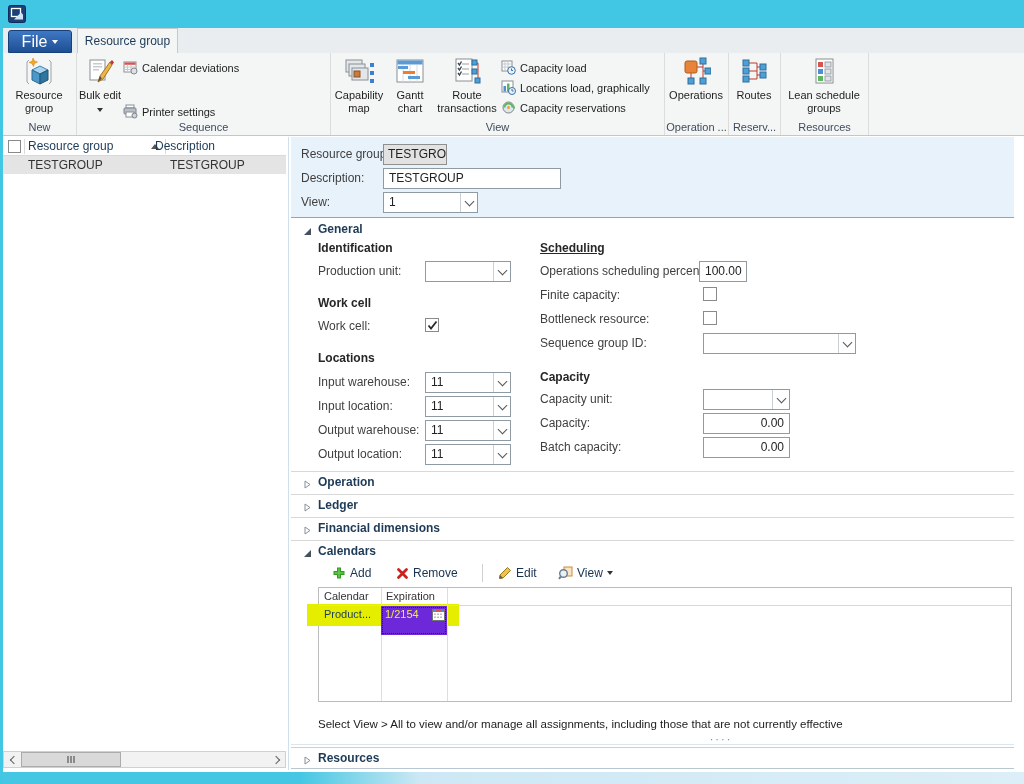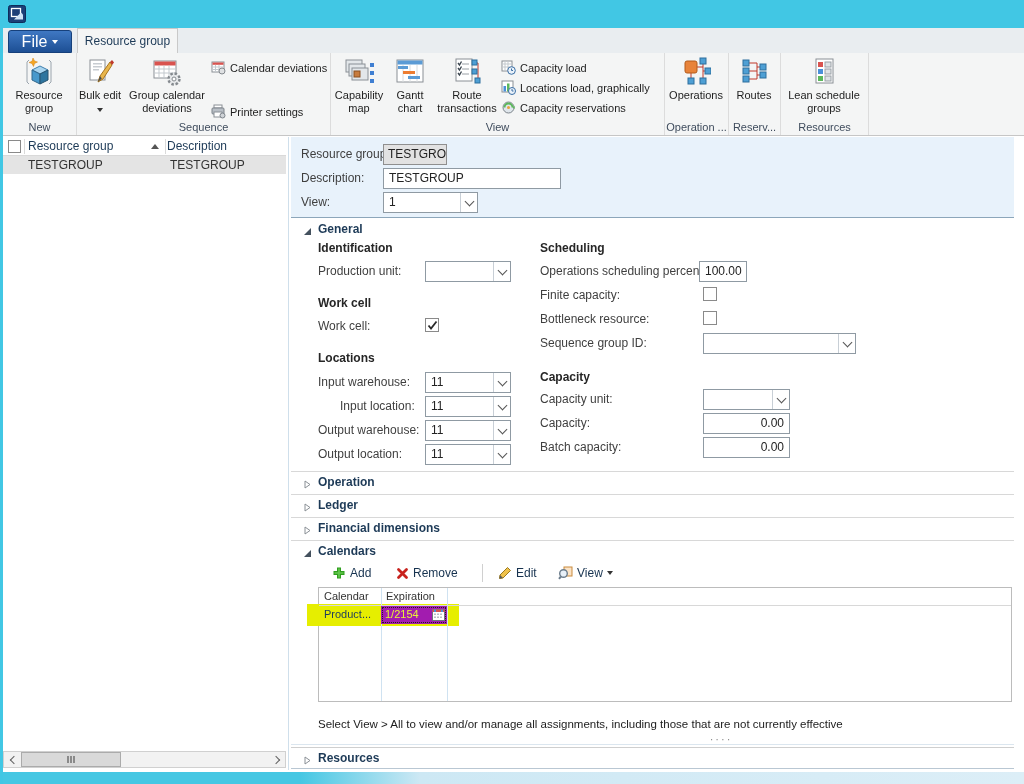--- a/index.html
+++ b/index.html
@@ -33,21 +33,21 @@
     font-size:11px; color:#1e1e1e; line-height:1.18; padding-top:1px; }
   .bigbtn svg { flex:0 0 auto; margin-bottom:2px; }
   .smallcol { display:flex; flex-direction:column; gap:5px; padding-top:4px; }
   .smallbtn { display:flex; align-items:center; gap:4px; font-size:11px; color:#1e1e1e; white-space:nowrap; }
 
   
   .leftpanel { position:absolute; left:3px; top:137px; width:283px; height:633px; background:#fff; }
   .lp-header { position:absolute; left:0; top:0; width:283px; height:19px; background:#fff; border-bottom:1px solid #d9d9d9; }
   .lp-check { position:absolute; left:5px; top:3px; }
   .lp-col1 { position:absolute; left:25px; top:2px; color:#1d3a57; }
-  .lp-col2 { position:absolute; left:164px; top:2px; color:#1d3a57; }
+  .lp-col2 { position:absolute; left:152px; top:2px; color:#1d3a57; }
   .sortarrow { position:absolute; left:148px; top:7px; width:0; height:0;
     border-left:4px solid transparent; border-right:4px solid transparent; border-bottom:5px solid #555; }
   .lp-sep { position:absolute; top:2px; width:1px; height:15px; background:#dadada; }
   .lp-row { position:absolute; left:0; top:19px; width:283px; height:18px; background:#e4e4e4; color:#333; }
   .lp-row span { position:absolute; top:2px; }
 
   
   .hscroll { position:absolute; left:0; top:614px; width:283px; height:17px; background:#f2f2f2; border:1px solid #d0d0d0; }
   .sbtn { position:absolute; top:0; width:16px; height:15px; display:flex; align-items:center; justify-content:center; }
   .chev { width:6px; height:6px; border-right:1.6px solid #606060; border-bottom:1.6px solid #606060; display:inline-block; }
@@ -86,21 +86,21 @@
   .tbsep { position:absolute; top:2px; width:1px; height:18px; background:#d0d0d0; }
 
   
   .cal-grid { position:absolute; left:27px; top:450px; width:694px; height:115px; border:1px solid #bcbcbc; background:#fff; }
   .annot { position:absolute; left:-12px; top:16px; width:152px; height:22px; background:#e6ee00; }
   .colline { position:absolute; top:0; bottom:0; width:1px; background:#cfe2f1; }
   .g-hcell { position:absolute; top:0; height:18px; font-size:11px; color:#333; padding:2px 0 0 5px; border-bottom:1px solid #d8d8d8; }
   .g-row { position:absolute; top:18px; height:18px; }
   .cell-cal { position:absolute; left:0; top:0; width:62px; height:18px; background:#e6ee00; color:#1c3c5e;
     font-size:11px; padding:2px 0 0 5px; }
-  .cell-exp { position:absolute; left:62px; top:0; width:66px; height:18px; background:#a21caf;
+  .cell-exp { position:absolute; left:62px; top:0; width:66px; height:29px; background:#6d28d9;
     outline:1px dotted #222; outline-offset:-2px; }
   .cell-exp .d { position:absolute; left:4px; top:2px; color:#e8f336; font-size:11px; }
   .cell-exp svg { position:absolute; right:2px; top:2px; }
 
   .note { position:absolute; left:27px; top:581px; width:690px; color:#1c1c1c; font-size:11.5px; white-space:nowrap; }
   .dots { position:absolute; left:400px; top:596px; width:60px; text-align:center; color:#8a8a8a;
     font-size:11px; letter-spacing:2px; }
   .preline { position:absolute; left:0; top:607px; width:723px; height:1px; background:#dbe6ef; }
   .res-hdr { position:absolute; left:0; top:610px; width:723px; height:22px; border-top:1px solid #cfcfcf; border-bottom:1px solid #b9c7d3; }
 
@@ -156,36 +156,20 @@
           <svg width="30" height="30" viewBox="0 0 30 30">
             <rect x="5" y="3" width="15" height="20" fill="#fff" stroke="#8a9096"></rect>
             <rect x="8" y="6" width="9" height="1.5" fill="#c7ccd1"></rect>
               <rect x="8" y="9" width="9" height="1.5" fill="#c7ccd1"></rect>
               <rect x="8" y="12" width="6" height="1.5" fill="#c7ccd1"></rect>
             <path d="M25 5 L15 19 L13 25 L18 22 L27 8 Z" fill="#e8b64c" stroke="#a8741f"></path>
             <path d="M25 5 L27 8 L29 5.5 L27 3 Z" fill="#c0392b"></path>
             <path d="M13 25 L15 19 L16.8 21.4 Z" fill="#4a4a4a"></path>
           </svg>
           <span><span>Bulk edit</span><span class="caret" style="border-top-color:#333;"></span></span>
-        </div>
-        <div class="bigbtn" style="width:88px;">
-          <svg width="30" height="30" viewBox="0 0 30 30">
-            <rect x="2" y="4" width="22" height="17" fill="#fff" stroke="#8a9096"></rect>
-            <rect x="2.5" y="4.5" width="21" height="4" fill="#d9534f"></rect>
-            <g stroke="#c3c9ce">
-                <line x1="2" y1="12" x2="24" y2="12"></line>
-                <line x1="2" y1="16" x2="24" y2="16"></line>
-                <line x1="7" y1="8.5" x2="7" y2="21"></line>
-                <line x1="12" y1="8.5" x2="12" y2="21"></line>
-                <line x1="17" y1="8.5" x2="17" y2="21"></line>
-              </g>
-            <circle cx="22" cy="22" r="5.5" fill="#e6e8ea" stroke="#84898e" stroke-width="2.4" stroke-dasharray="2.5 1.8"></circle>
-            <circle cx="22" cy="22" r="2" fill="#fff" stroke="#84898e"></circle>
-          </svg>
-          <span>Group calendar deviations</span>
         </div>
         <div class="smallcol" style="width:118px;gap:29px;">
           <div class="smallbtn">
             <svg width="15" height="15" viewBox="0 0 15 15">
                 <rect x="1" y="2" width="12" height="10" fill="#fff" stroke="#8a9096"></rect>
                 <rect x="1.5" y="2.5" width="11" height="2.3" fill="#d9534f"></rect>
                 <g stroke="#c3c9ce">
                   <line x1="1" y1="7" x2="13" y2="7"></line>
                   <line x1="1" y1="9.5" x2="13" y2="9.5"></line>
                   <line x1="4.5" y1="4.8" x2="4.5" y2="12"></line>
@@ -434,37 +418,37 @@
           <path d="M1.5 5.5 L4 8.5 L9.5 1.5" fill="none" stroke="#2a2a2a" stroke-width="1.8"></path>
         </svg>
     </span>
 
     <span class="subhead" style="left:27px;top:214px;">Locations</span>
     <span class="flabel" style="left:27px;top:238px;">Input warehouse:</span>
     <span class="dd" style="left:134px;top:235px;width:86px;">
         <span class="val">11</span>
         <span class="arr"></span>
       </span>
-    <span class="flabel" style="left:27px;top:262px;margin-left:22px;">Input location:</span>
+    <span class="flabel" style="left:27px;top:262px;">Input location:</span>
     <span class="dd" style="left:134px;top:259px;width:86px;">
         <span class="val">11</span>
         <span class="arr"></span>
       </span>
     <span class="flabel" style="left:27px;top:286px;">Output warehouse:</span>
     <span class="dd" style="left:134px;top:283px;width:86px;">
         <span class="val">11</span>
         <span class="arr"></span>
       </span>
     <span class="flabel" style="left:27px;top:310px;">Output location:</span>
     <span class="dd" style="left:134px;top:307px;width:86px;">
         <span class="val">11</span>
         <span class="arr"></span>
       </span>
 
-    <span class="subhead" style="left:249px;top:104px;">Scheduling</span>
+    <span class="subhead" style="left:249px;top:104px;text-decoration:underline;">Scheduling</span>
     <span class="flabel" style="left:249px;top:127px;">Operations scheduling percentage:</span>
     <span class="txt num" style="left:408px;top:124px;width:48px;">100.00</span>
     <span class="flabel" style="left:249px;top:151px;">Finite capacity:</span>
     <span class="cbx" style="left:412px;top:150px;"></span>
     <span class="flabel" style="left:249px;top:175px;">Bottleneck resource:</span>
     <span class="cbx" style="left:412px;top:174px;"></span>
     <span class="flabel" style="left:249px;top:199px;">Sequence group ID:</span>
     <span class="dd" style="left:412px;top:196px;width:153px;">
         <span class="val"></span>
         <span class="arr"></span>

